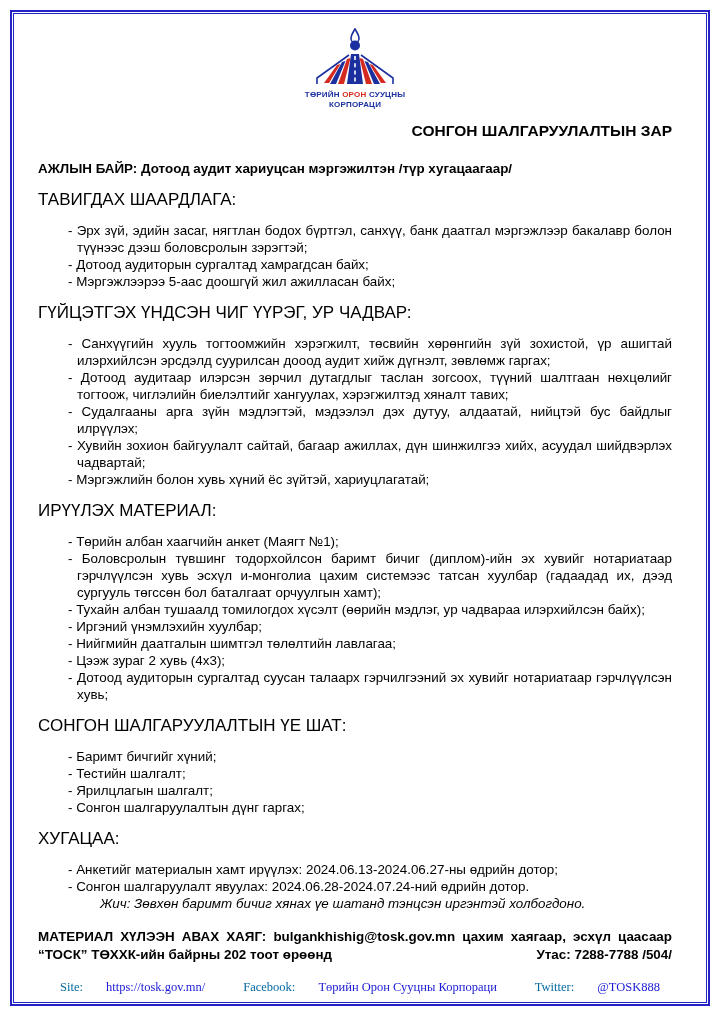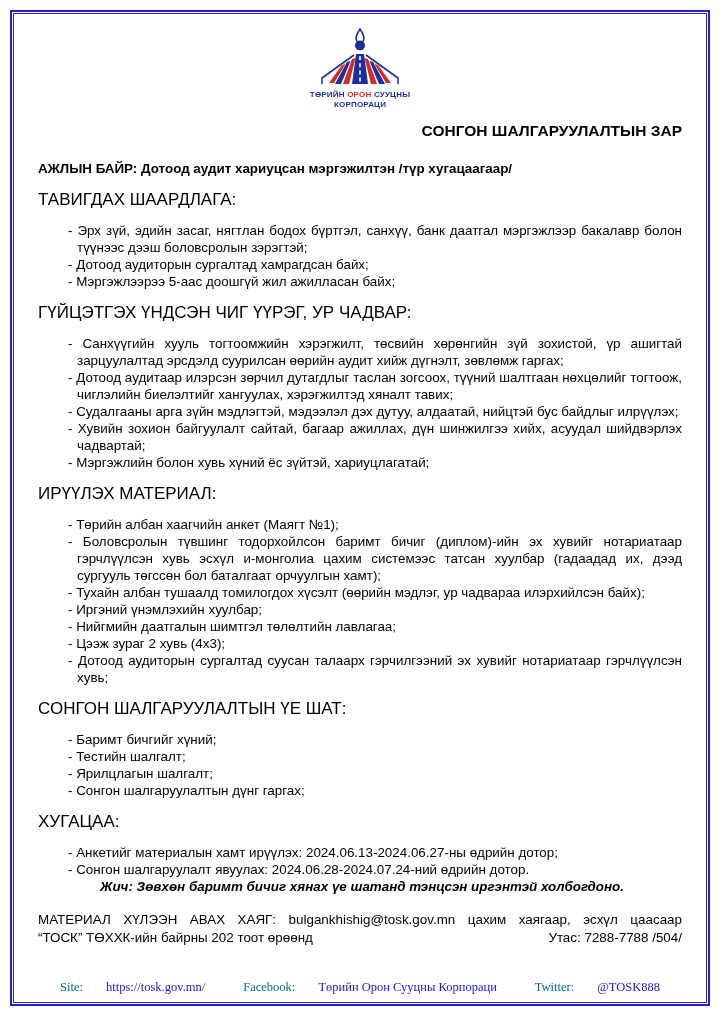--- a/index.html
+++ b/index.html
@@ -6,41 +6,41 @@
   body {
     width:724px; height:1024px; position:relative;
     font-family:"Liberation Sans", sans-serif;
     color:#000;
   }
   .page-border {
     position:absolute; left:10px; top:10px; width:700px; height:996px;
     border:2px solid #2323c8;
     box-shadow: inset 0 0 0 1px #ffffff, inset 0 0 0 2px #2323c8;
     box-sizing:border-box;
-    padding:10px 26px 0 26px;
+    padding:10px 36px 0 26px;
   }
   .logo-block { text-align:center; margin-top:6px; }
   .logo-text-1, .logo-text-2 {
     font-size:8px; font-weight:700; color:#1c2f9e; letter-spacing:0.2px; line-height:10px;
   }
   .logo-text-1 .red { color:#d42a20; }
   .doc-title { font-size:15.5px; font-weight:700; text-align:right; margin:12px 0 0 0; }
   .job-line { margin:20px 0 0 0; font-size:13.4px; font-weight:700; line-height:17px; }
   h2.sec { font-size:17px; font-weight:400; margin:14px 0 0 0; line-height:17px; }
   ul.blist { list-style:none; margin:14px 0 0 0; padding:0 0 0 30px; }
   ul.blist li {
     font-size:13.4px; font-weight:400; line-height:17px;
     text-align:justify; padding-left:9px; text-indent:-9px;
   }
   ul.blist li::before { content:"- "; }
   .note {
-    font-size:13.4px; font-weight:700; font-style:italic;
+    font-size:13.4px; font-weight:400; font-style:italic;
     margin:0 0 0 62px; line-height:17px;
   }
-  .address { margin-top:16px; font-size:13.4px; font-weight:400; }
+  .address { margin-top:16px; font-size:13.4px; font-weight:700; }
   .addr-line1 { margin:0; text-align:justify; text-align-last:justify; line-height:18px; }
   .addr-line2 { display:flex; justify-content:space-between; line-height:18px; }
   .email { text-decoration:none; color:#000; }
   .footer {
     position:absolute; left:2px; right:2px; bottom:9px;
     display:flex; justify-content:space-between;
     padding:0 46px;
     font-family:"Liberation Serif", serif; font-size:12.5px; font-weight:400;
   }
   .f-group { white-space:nowrap; }
@@ -84,21 +84,21 @@
 
   <h2 class="sec">ТАВИГДАХ ШААРДЛАГА:</h2>
   <ul class="blist">
       <li>Эрх зүй, эдийн засаг, нягтлан бодох бүртгэл, санхүү, банк даатгал мэргэжлээр бакалавр болон түүнээс дээш боловсролын зэрэгтэй;</li>
       <li>Дотоод аудиторын сургалтад хамрагдсан байх;</li>
       <li>Мэргэжлээрээ 5-аас доошгүй жил ажилласан байх;</li>
     </ul>
 
   <h2 class="sec">ГҮЙЦЭТГЭХ ҮНДСЭН ЧИГ ҮҮРЭГ, УР ЧАДВАР:</h2>
   <ul class="blist">
-      <li>Санхүүгийн хууль тогтоомжийн хэрэгжилт, төсвийн хөрөнгийн зүй зохистой, үр ашигтай зарцуулалтад эрсдэлд суурилсан өөрийн аудит хийж дүгнэлт, зөвлөмж гаргах;</li>
+      <li>Санхүүгийн хууль тогтоомжийн хэрэгжилт, төсвийн хөрөнгийн зүй зохистой, үр ашигтай илэрхийлсэн эрсдэлд суурилсан дооод аудит хийж дүгнэлт, зөвлөмж гаргах;</li>
       <li>Дотоод аудитаар илэрсэн зөрчил дутагдлыг таслан зогсоох, түүний шалтгаан нөхцөлийг тогтоож, чиглэлийн биелэлтийг хангуулах, хэрэгжилтэд хяналт тавих;</li>
       <li>Судалгааны арга зүйн мэдлэгтэй, мэдээлэл дэх дутуу, алдаатай, нийцтэй бус байдлыг илрүүлэх;</li>
       <li>Хувийн зохион байгуулалт сайтай, багаар ажиллах, дүн шинжилгээ хийх, асуудал шийдвэрлэх чадвартай;</li>
       <li>Мэргэжлийн болон хувь хүний ёс зүйтэй, хариуцлагатай;</li>
     </ul>
 
   <h2 class="sec">ИРҮҮЛЭХ МАТЕРИАЛ:</h2>
   <ul class="blist">
       <li>Төрийн албан хаагчийн анкет (Маягт №1);</li>
       <li>Боловсролын түвшинг тодорхойлсон баримт бичиг (диплом)-ийн эх хувийг нотариатаар гэрчлүүлсэн хувь эсхүл и-монголиа цахим системээс татсан хуулбар (гадаадад их, дээд сургууль төгссөн бол баталгаат орчуулгын хамт);</li>

